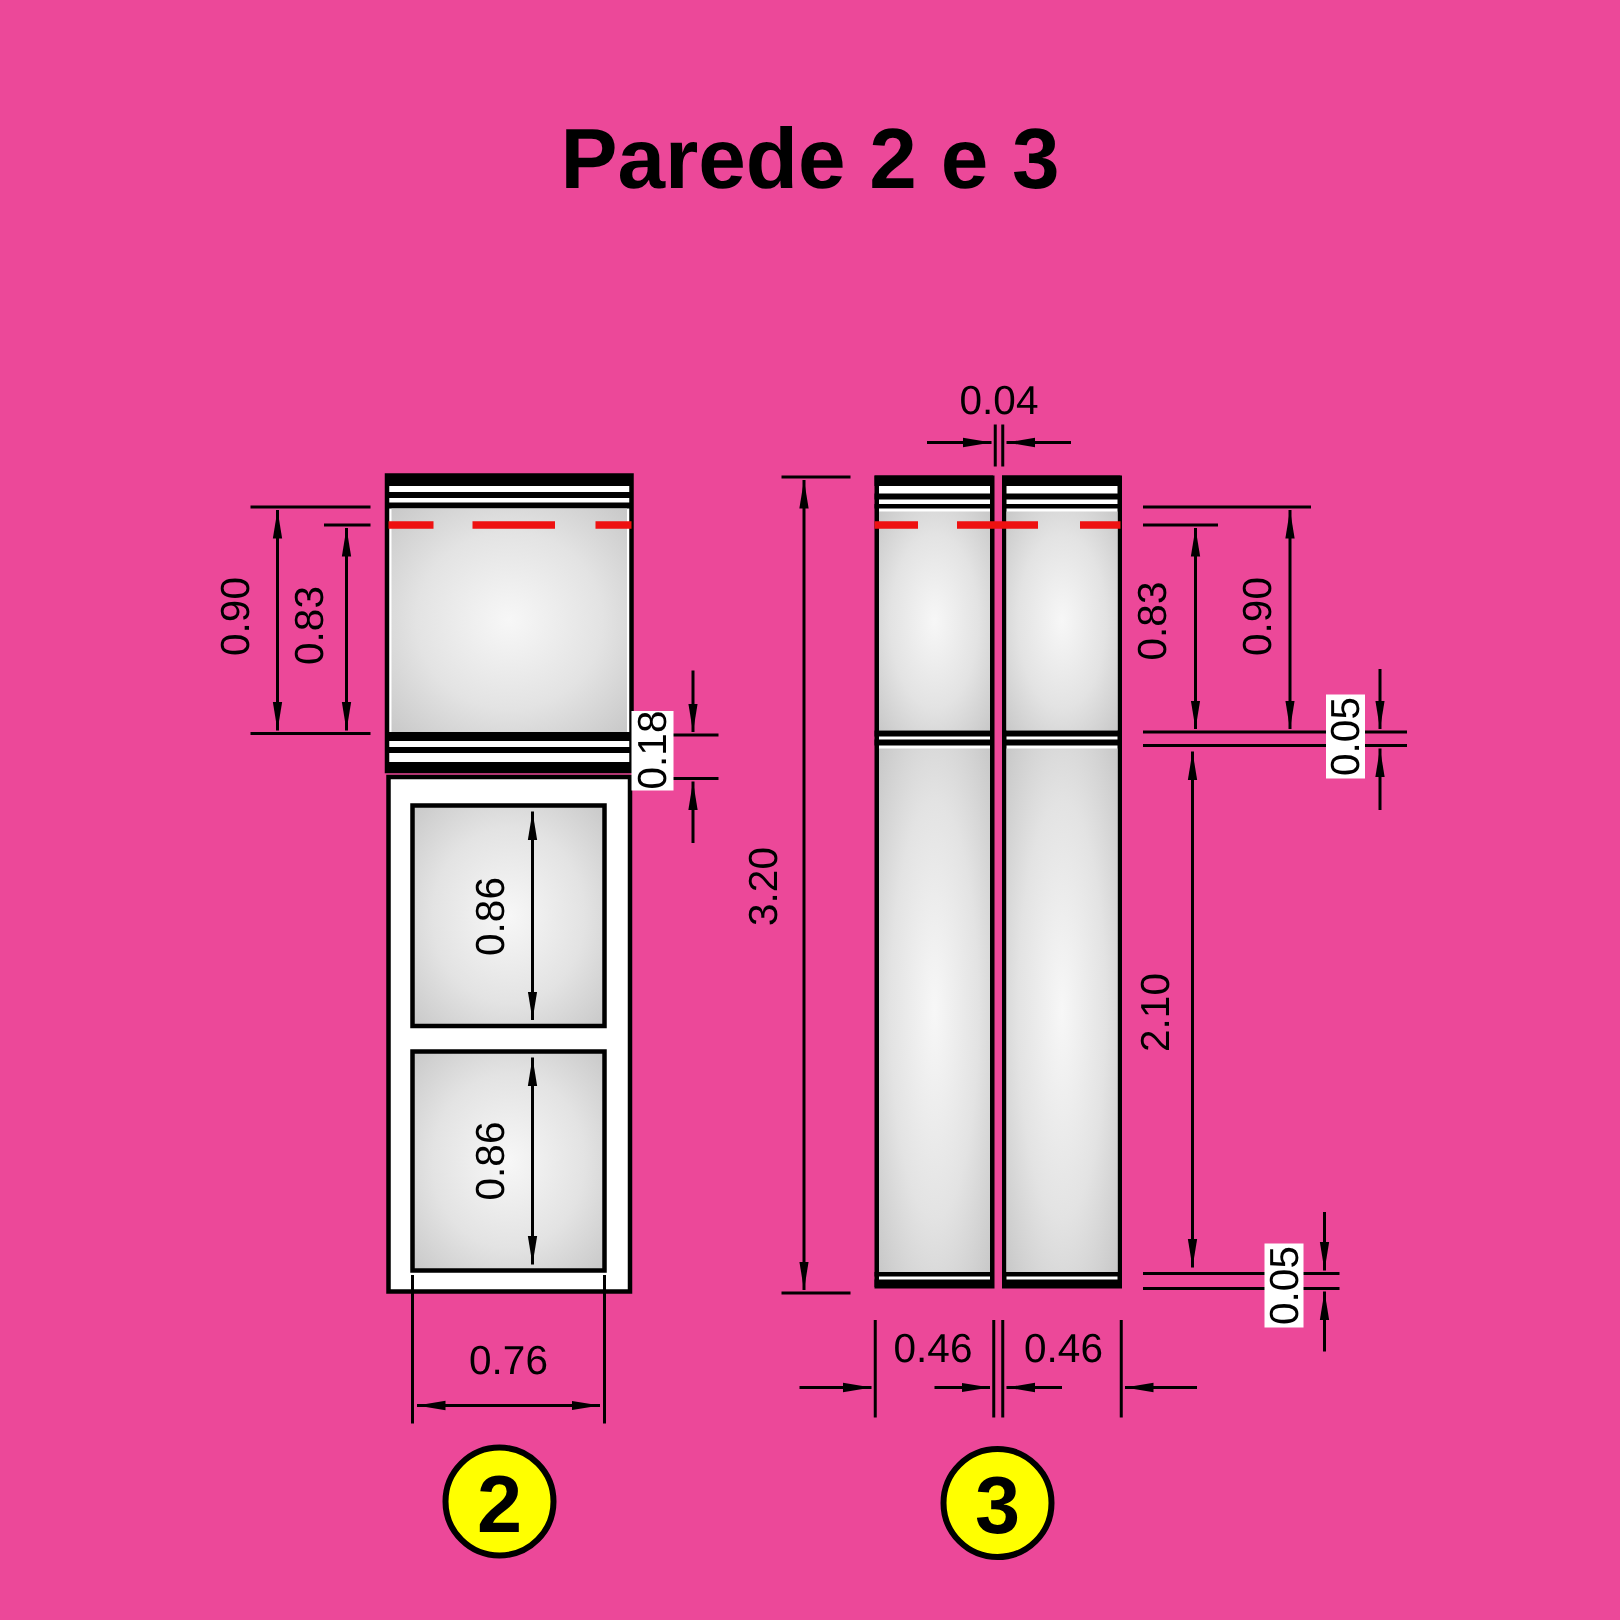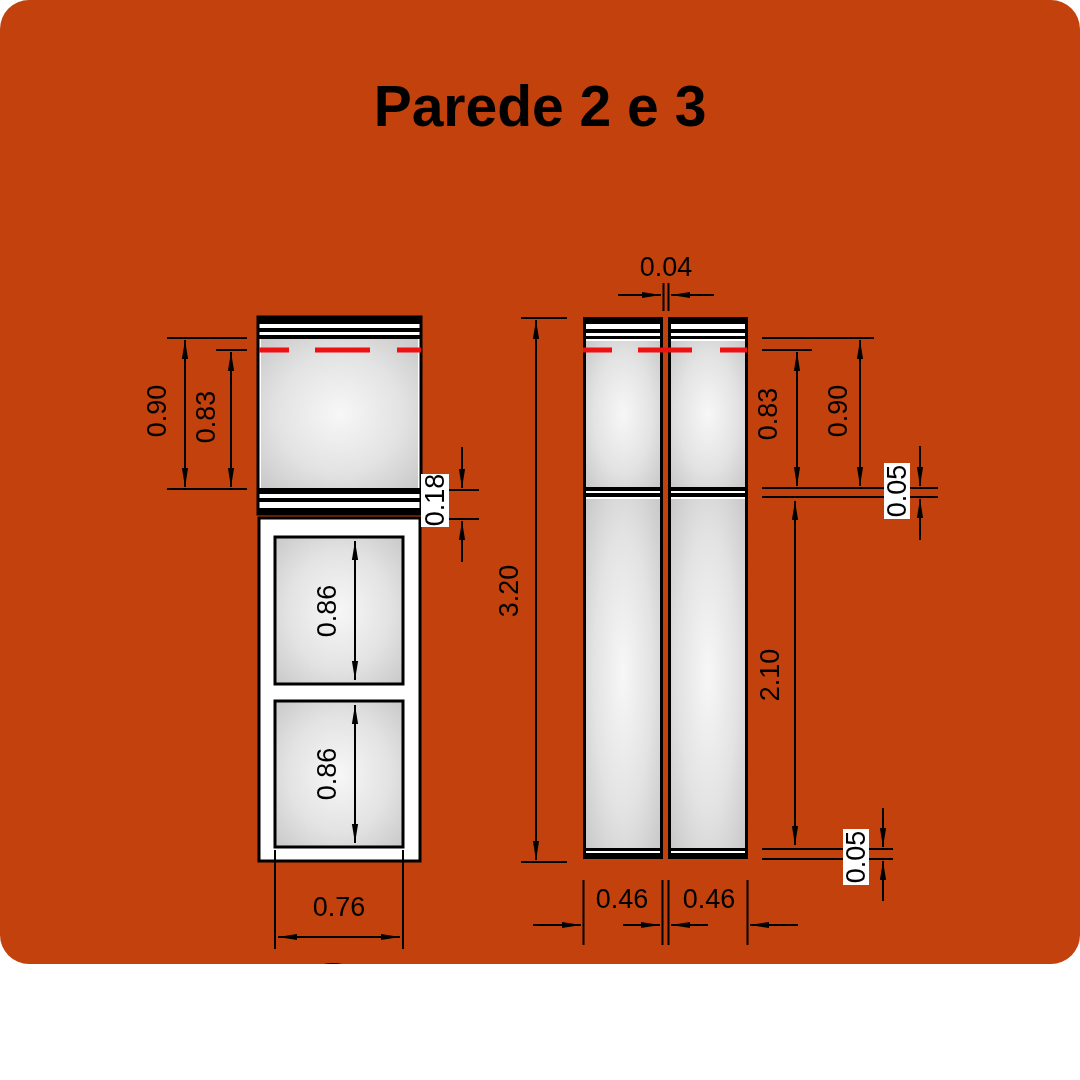--- a/index.html
+++ b/index.html
@@ -1,16 +1,16 @@
 <!DOCTYPE html>
 <html><head>
 <meta charset="utf-8">
 <style>
   html,body{margin:0;padding:0;background:#ffffff;}
-  .stage{position:relative;width:1080px;height:964px;background:#c2410c;overflow:hidden;border-radius:29px;}
+  .stage{position:relative;width:1080px;height:1080px;background:#ec4899;overflow:hidden;}
   svg{display:block;}
   .bk{fill:#000;}
   .panel{fill:#fff;stroke:#000;stroke-width:3;}
   .opening{fill:url(#g1);stroke:#000;stroke-width:3;}
   .grad{fill:url(#g1);}
   .ext{stroke:#000;stroke-width:2;fill:none;}
   .dim{stroke:#000;stroke-width:2;fill:none;}
   .redline{fill:none;stroke-width:5;}
   .dtxt{font:27px "Liberation Sans",sans-serif;fill:#000;text-anchor:middle;dominant-baseline:central;}
   .title{font:bold 57px "Liberation Sans",sans-serif;fill:#000;text-anchor:middle;dominant-baseline:central;}

